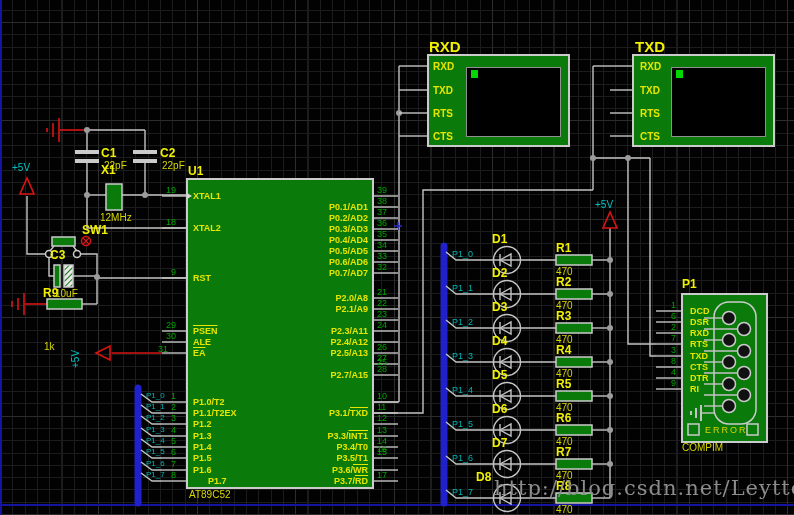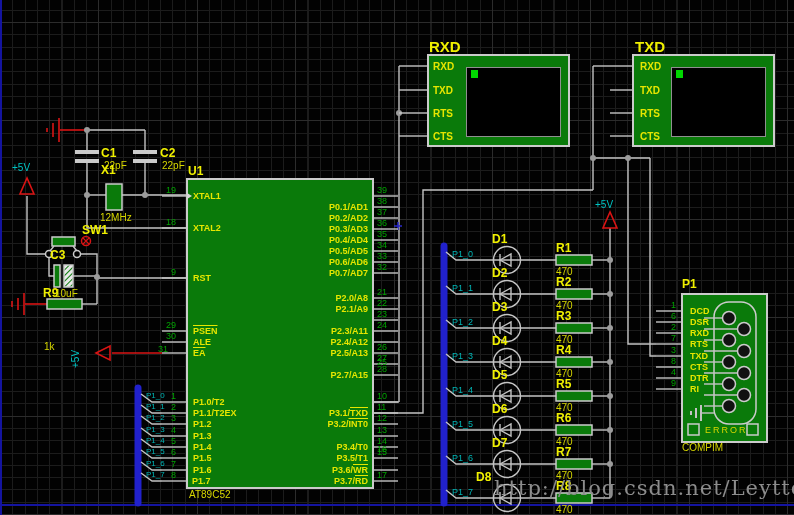--- a/index.html
+++ b/index.html
@@ -327,21 +327,21 @@
     <div class="t pinlab" style="left: 193px; top: 419px;"><span>P1.2</span><span class="ov"></span></div>
     <div class="t num" style="left: 150px; top: 425px; width: 26px; text-align: right;">4</div>
     <div class="t pinlab" style="left: 193px; top: 431px;"><span>P1.3</span><span class="ov"></span></div>
     <div class="t num" style="left: 150px; top: 436px; width: 26px; text-align: right;">5</div>
     <div class="t pinlab" style="left: 193px; top: 442px;"><span>P1.4</span><span class="ov"></span></div>
     <div class="t num" style="left: 150px; top: 447px; width: 26px; text-align: right;">6</div>
     <div class="t pinlab" style="left: 193px; top: 453px;"><span>P1.5</span><span class="ov"></span></div>
     <div class="t num" style="left: 150px; top: 459px; width: 26px; text-align: right;">7</div>
     <div class="t pinlab" style="left: 193px; top: 465px;"><span>P1.6</span><span class="ov"></span></div>
     <div class="t num" style="left: 150px; top: 470px; width: 26px; text-align: right;">8</div>
-    <div class="t pinlab" style="left: 192px; top: 476px;"><span>P1.7</span><span class="ov"></span></div>
+    <div class="t pinlab" style="left: 208px; top: 476px;"><span>P1.7</span><span class="ov"></span></div>
     <div class="t num" style="left: 377px; top: 185px;">39</div>
     <div class="t num" style="left: 377px; top: 196px;">38</div>
     <div class="t pinlab" style="left: 190px; top: 202px; width: 178px; text-align: right;"><span>P0.1/AD1</span><span class="ov"></span></div>
     <div class="t num" style="left: 377px; top: 207px;">37</div>
     <div class="t pinlab" style="left: 190px; top: 213px; width: 178px; text-align: right;"><span>P0.2/AD2</span><span class="ov"></span></div>
     <div class="t num" style="left: 377px; top: 218px;">36</div>
     <div class="t pinlab" style="left: 190px; top: 224px; width: 178px; text-align: right;"><span>P0.3/AD3</span><span class="ov"></span></div>
     <div class="t num" style="left: 377px; top: 229px;">35</div>
     <div class="t pinlab" style="left: 190px; top: 235px; width: 178px; text-align: right;"><span>P0.4/AD4</span><span class="ov"></span></div>
     <div class="t num" style="left: 377px; top: 240px;">34</div>
@@ -361,22 +361,22 @@
     <div class="t pinlab" style="left: 190px; top: 337px; width: 178px; text-align: right;"><span>P2.4/A12</span><span class="ov"></span></div>
     <div class="t num" style="left: 377px; top: 342px;">26</div>
     <div class="t pinlab" style="left: 190px; top: 348px; width: 178px; text-align: right;"><span>P2.5/A13</span><span class="ov"></span></div>
     <div class="t num" style="left: 377px; top: 353px;">27</div>
     <div class="t num" style="left: 377px; top: 364px;">28</div>
     <div class="t pinlab" style="left: 190px; top: 370px; width: 178px; text-align: right;"><span>P2.7/A15</span><span class="ov"></span></div>
     <div class="t num" style="left: 377px; top: 391px;">10</div>
     <div class="t num" style="left: 377px; top: 402px;">11</div>
     <div class="t pinlab" style="left: 190px; top: 408px; width: 178px; text-align: right;"><span>P3.1/</span><span class="ov">TXD</span></div>
     <div class="t num" style="left: 377px; top: 413px;">12</div>
-    <div class="t pinlab" style="left: 190px; top: 419px; width: 178px; text-align: right;"><span>P3.2/</span><span class="ov">INT0</span></div>
     <div class="t num" style="left: 377px; top: 425px;">13</div>
+    <div class="t pinlab" style="left: 190px; top: 431px; width: 178px; text-align: right;"><span>P3.3/</span><span class="ov">INT1</span></div>
     <div class="t num" style="left: 377px; top: 436px;">14</div>
     <div class="t pinlab" style="left: 190px; top: 442px; width: 178px; text-align: right;"><span>P3.4/T0</span><span class="ov"></span></div>
     <div class="t num" style="left: 377px; top: 447px;">15</div>
     <div class="t pinlab" style="left: 190px; top: 453px; width: 178px; text-align: right;"><span>P3.5/T1</span><span class="ov"></span></div>
     <div class="t num" style="left: 377px; top: 444px;">16</div>
     <div class="t pinlab" style="left: 190px; top: 465px; width: 178px; text-align: right;"><span>P3.6/</span><span class="ov">WR</span></div>
     <div class="t num" style="left: 377px; top: 470px;">17</div>
     <div class="t pinlab" style="left: 190px; top: 476px; width: 178px; text-align: right;"><span>P3.7/</span><span class="ov">RD</span></div>
     <div class="t tpin" style="left: 433px; top: 61px;">RXD</div>
     <div class="t tpin" style="left: 433px; top: 85px;">TXD</div>

